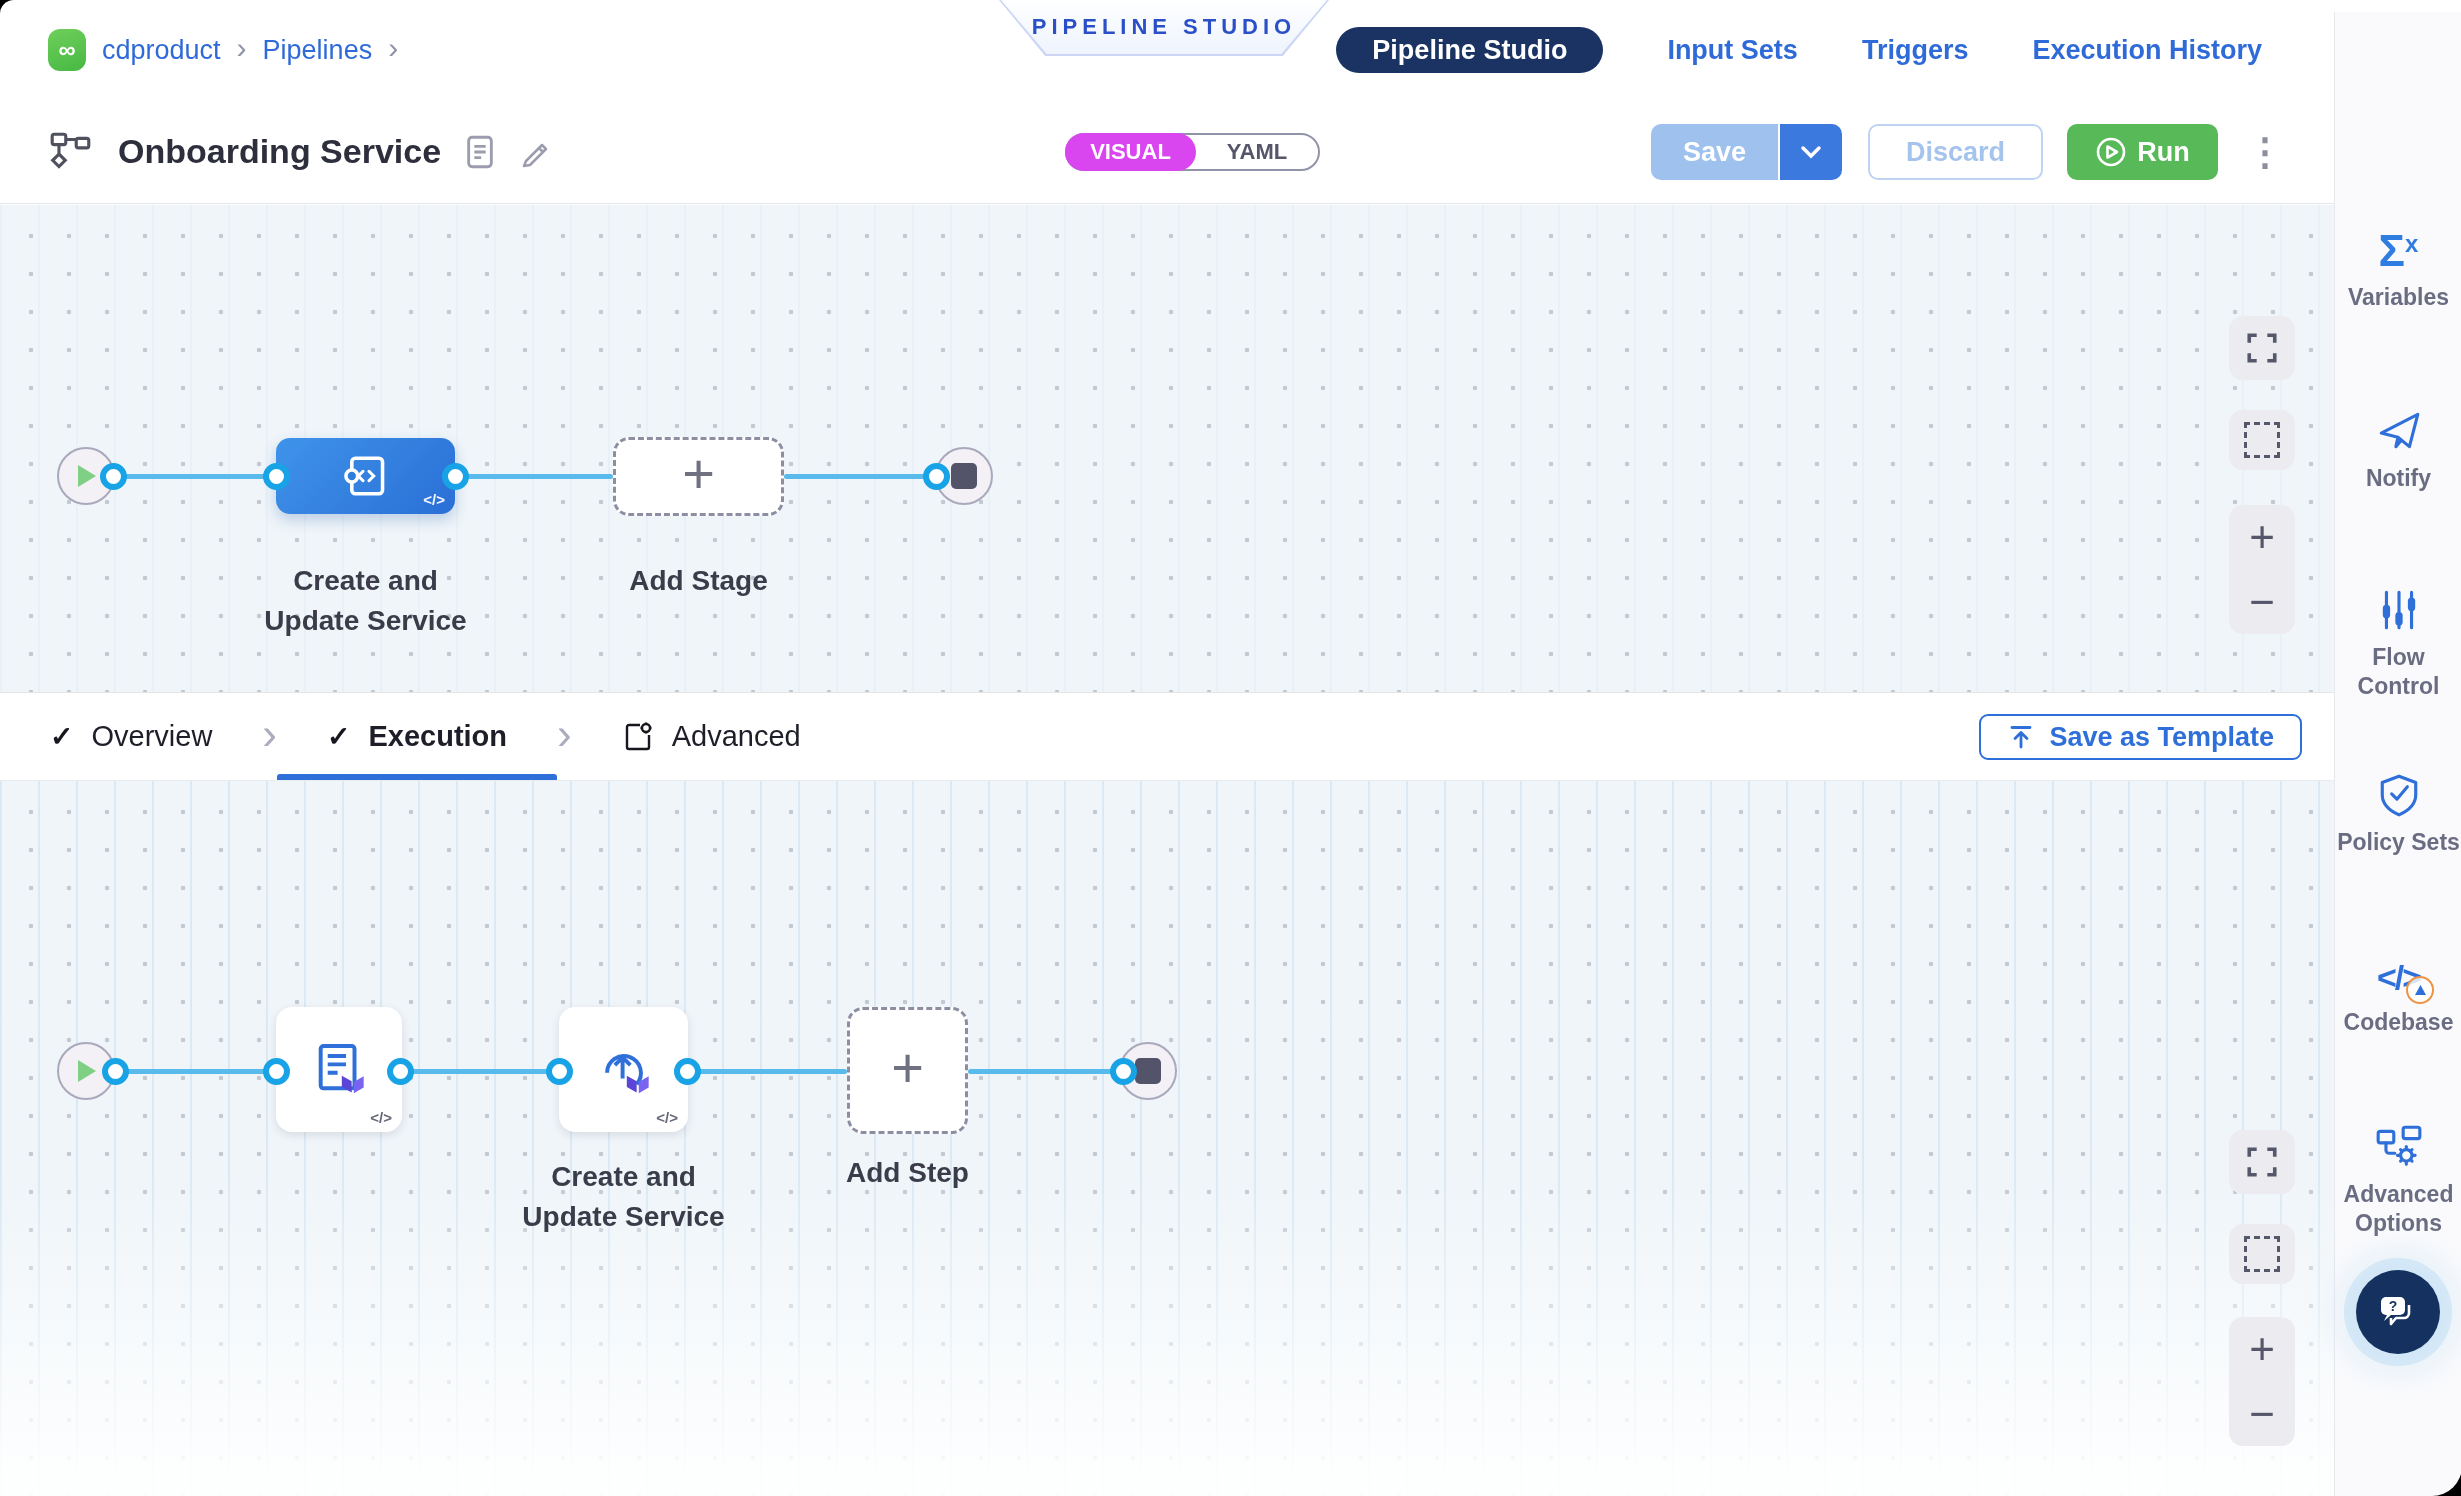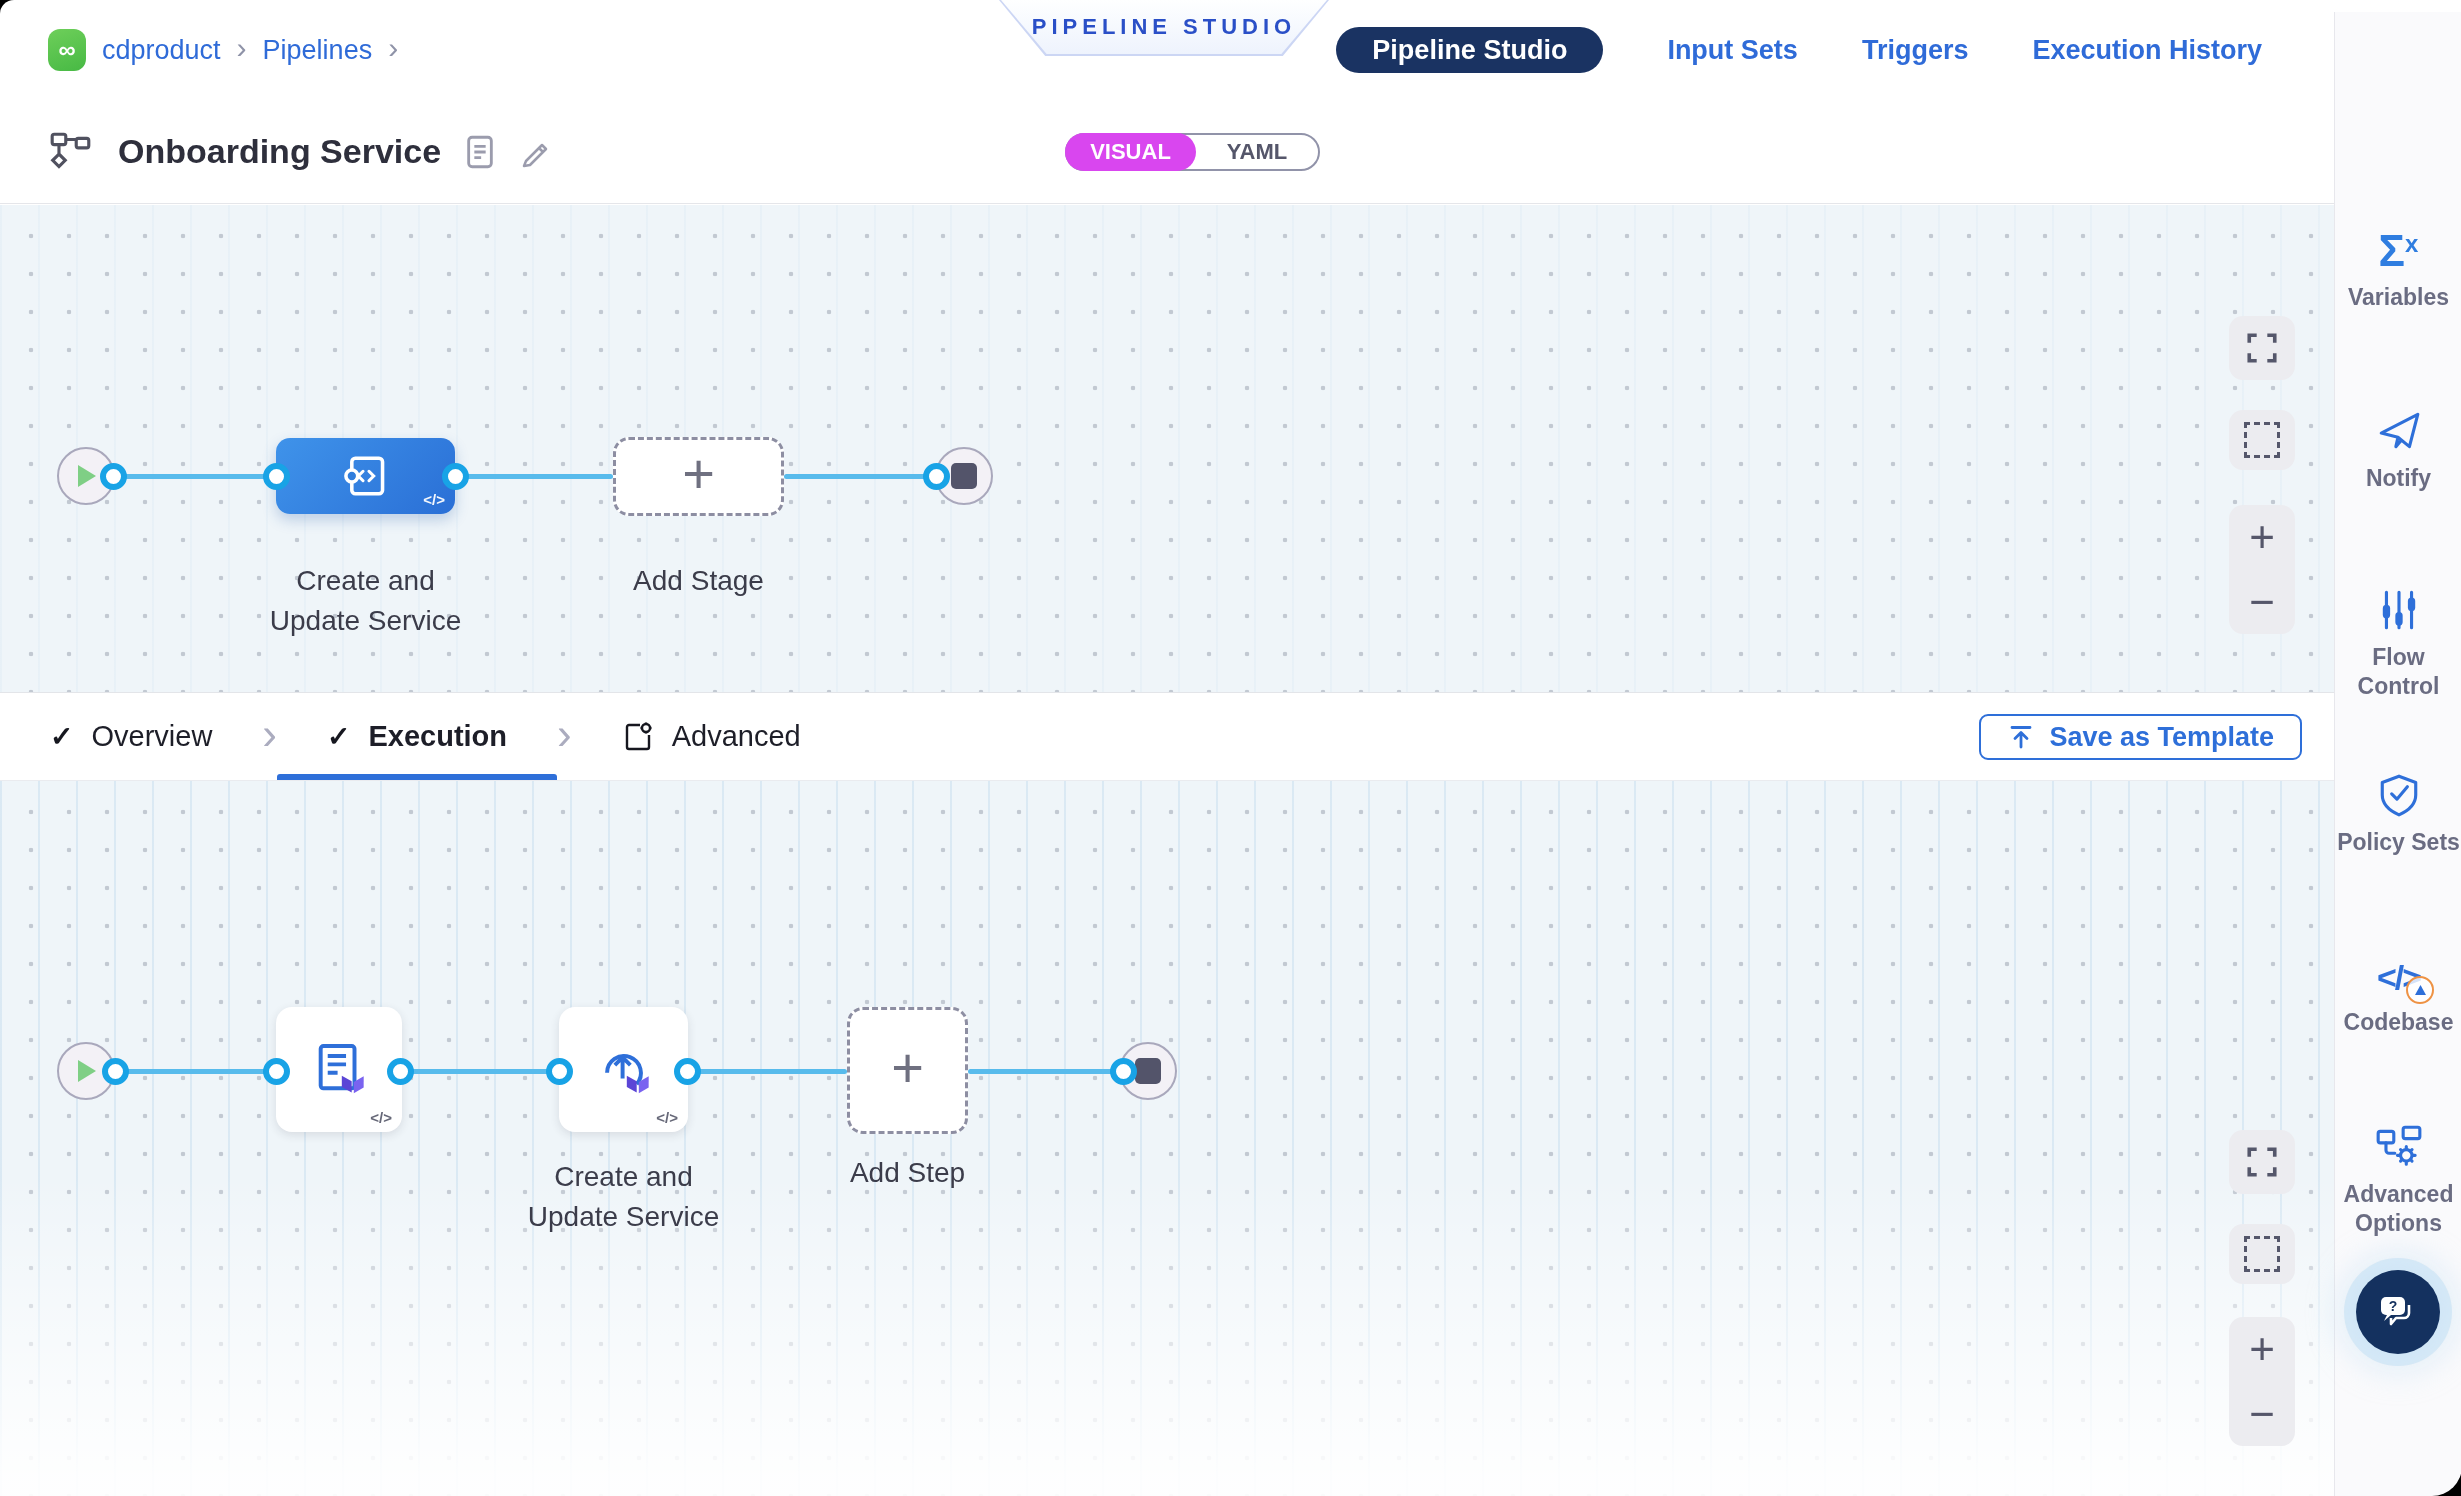--- a/index.html
+++ b/index.html
@@ -65,21 +65,21 @@
   .stagenode{position:absolute;width:179px;height:76px;border-radius:14px;z-index:3;cursor:pointer;
       background:linear-gradient(135deg,#3f93ea,#2a6fd6);box-shadow:0 6px 14px rgba(35,90,170,.25);
       display:flex;align-items:center;justify-content:center;}
   .code-tag{position:absolute;right:10px;bottom:6px;font-size:15px;font-weight:bold;color:#fff;opacity:.95;}
   .addbox{position:absolute;border:3px dashed #8d8ea2;border-radius:16px;background:#fff;z-index:3;cursor:pointer;
       display:flex;align-items:center;justify-content:center;}
   .plus{font-size:56px;font-weight:300;color:#6f7080;line-height:1;margin-top:-6px;}
   .stepcard{position:absolute;width:127px;height:125px;border-radius:16px;background:#fff;z-index:3;cursor:pointer;
       box-shadow:0 3px 10px rgba(40,41,61,.12);display:flex;align-items:center;justify-content:center;}
   .stepcard .code-tag{color:#5e6071;}
-  .nlabel{position:absolute;text-align:center;font-size:28px;line-height:40px;color:#3b3c4a;z-index:2;}
+  .nlabel{position:absolute;text-align:center;font-size:28px;line-height:40px;color:#3b3c4a;z-index:2;font-weight:bold;}
   
   .ctl{position:absolute;left:2229px;width:66px;border-radius:14px;background:#ececf0;z-index:6;
        display:flex;align-items:center;justify-content:center;cursor:pointer;}
   .ctl-zoom{flex-direction:column;justify-content:space-around;color:#55566a;}
   .zbtn{font-size:44px;font-weight:300;line-height:1;color:#55566a;cursor:pointer;}
   .marquee{width:30px;height:30px;border:3px dashed #55576b;position:relative;}
   
   .tabbar{position:absolute;left:0;top:692px;width:2334px;height:89px;background:#fff;
       border-top:1px solid #e3e5e9;border-bottom:1px solid #eaebef;box-sizing:border-box;
       display:flex;align-items:stretch;}
@@ -155,20 +155,37 @@
       <span class="t-ic">
         <svg width="32" height="32" viewBox="0 0 32 32" fill="none" stroke="#9b9cad" stroke-width="2.5" stroke-linejoin="round">
           <path d="M7 25 L23 9 L27 13 L11 29 L5 30 Z M20 12 L24 16"></path>
         </svg>
       </span>
     </div>
     <div class="toggle">
       <div class="tg-visual">VISUAL</div>
       <div class="tg-yaml">YAML</div>
     </div>
+    <div class="actions">
+      <div class="btn-save">Save</div>
+      <div class="btn-save-dd">
+        <svg width="22" height="14" viewBox="0 0 22 14" fill="none" stroke="#fff" stroke-width="3.5" stroke-linecap="round">
+            <path d="M3 3 L11 11 L19 3"></path>
+          </svg>
+      </div>
+      <div class="btn-discard">Discard</div>
+      <div class="btn-run">
+        <svg width="32" height="32" viewBox="0 0 32 32" fill="none" stroke="#fff" stroke-width="2.6" stroke-linejoin="round">
+          <circle cx="16" cy="16" r="13"></circle>
+            <path d="M12.5 10.5 L22 16 L12.5 21.5 Z"></path>
+        </svg>
+        <span>Run</span>
+      </div>
+      <div class="menu-dots">⋮</div>
+    </div>
   </div>
 
   <div class="canvas" id="canvas1">
     <div class="vlines"></div>
     <div class="edge" style="left:86px;top:269px;width:190px;"></div>
     <div class="edge" style="left:455px;top:269px;width:158px;"></div>
     <div class="edge" style="left:784px;top:269px;width:152px;"></div>
 
     <div class="startnode" style="left:57px;top:242px;">
       <svg width="24" height="26" viewBox="0 0 24 26">

